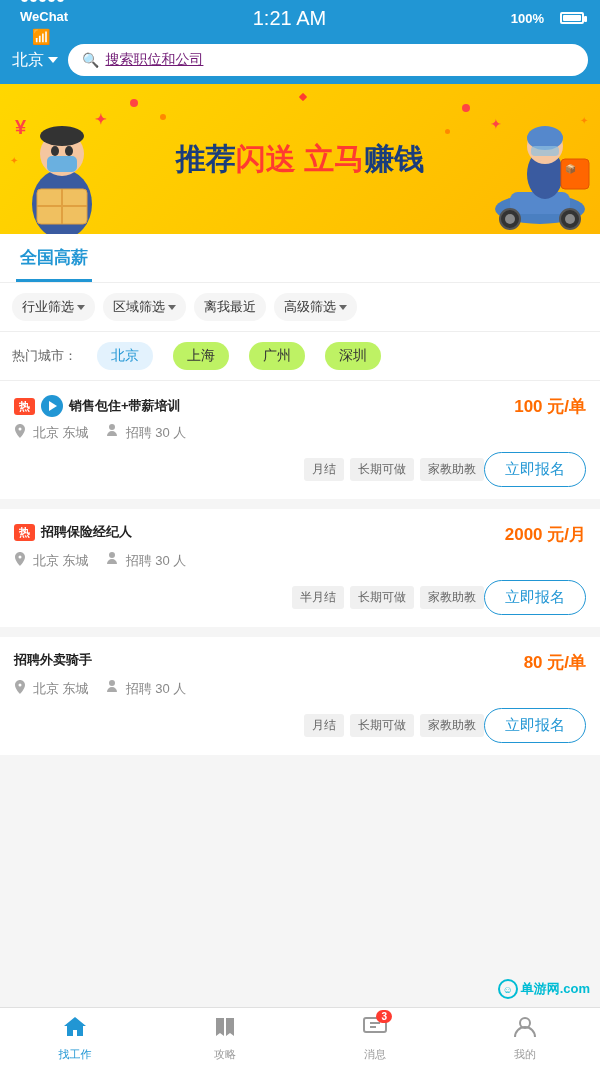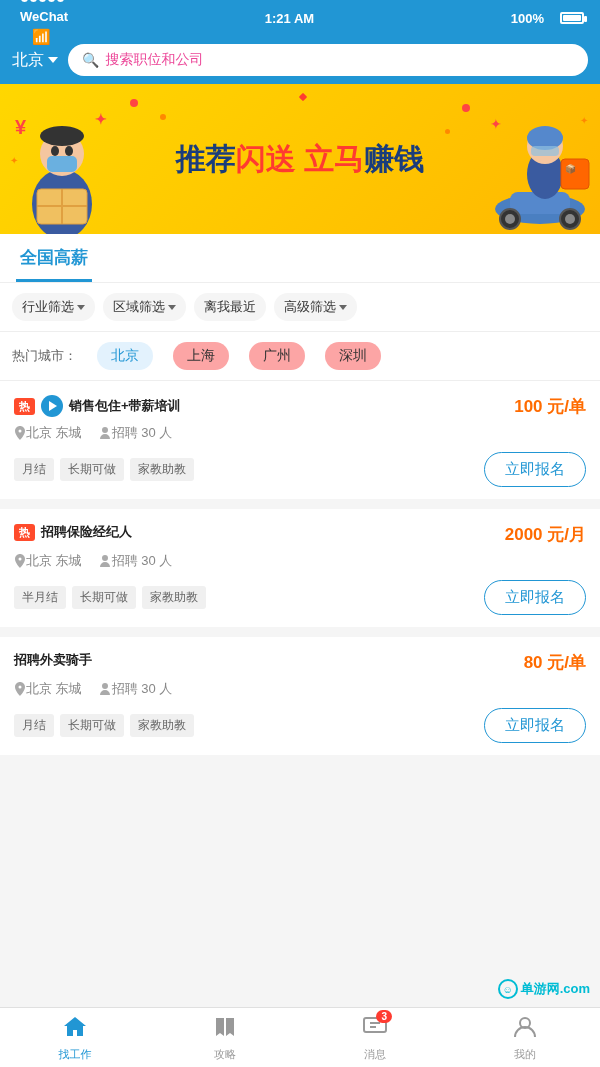--- a/index.html
+++ b/index.html
@@ -25,21 +25,21 @@
       font-weight: 600;
     }
     .status-left { display: flex; align-items: center; gap: 4px; flex-direction: column; }
     .status-dots span {
       display: inline-block;
       width: 7px; height: 7px;
       border-radius: 50%;
       background: white;
       margin: 0 1px;
     }
-    .status-time { font-size: 13px; font-weight: 700; }
+    .status-time { font-size: 20px; font-weight: 400; }
     .status-right { display: flex; align-items: center; gap: 16px; }
     .battery {
       display: inline-block;
       width: 24px; height: 12px;
       border: 2px solid white;
       border-radius: 2px;
       position: relative;
     }
     .battery::after {
       content: '';
@@ -83,21 +83,21 @@
     .search-input-wrap {
       flex: 1;
       background: white;
       border-radius: 20px;
       display: flex;
       align-items: center;
       padding: 7px 14px;
       gap: 6px;
     }
     .search-icon { color: #aaa; font-size: 14px; }
-    .search-placeholder { color: #ec4899; font-size: 14px; }
+    .search-placeholder { color: #701a75; font-size: 14px; text-decoration: underline; }
 
     
     .banner {
       width: 100%;
       height: 150px;
       background: linear-gradient(135deg, #ffd700 0%, #ffb800 100%);
       position: relative;
       overflow: hidden;
       display: flex;
       align-items: center;
@@ -160,21 +160,21 @@
       padding: 10px 12px;
       gap: 20px;
       border-bottom: 1px solid #eee;
     }
     .hot-label { font-size: 13px; color: #666; white-space: nowrap; }
     .city-chip {
       padding: 5px 14px;
       border-radius: 16px;
       font-size: 14px;
       color: #333;
-      background: #fca5a5;
+      background: #bef264;
       cursor: pointer;
     }
     .city-chip.active {
       background: #e3f2fd;
       color: #2196d4;
     }
 
     
     .job-list { background: #f5f5f5; }
     .job-card {
@@ -229,25 +229,25 @@
       text-align: center;
     }
     .job-meta {
       display: flex;
       align-items: center;
       gap: 16px;
       margin-bottom: 10px;
       font-size: 13px;
       color: #888;
     }
-    .job-meta span { display: flex; align-items: center; gap: 0; }
+    .job-meta span { display: flex; gap: 7px; }
     .job-tags {
       display: flex;
       align-items: center;
-      justify-content: space-between;
+      justify-content: flex-end;
     }
     .tags-row { display: flex; gap: 6px; }
     .tag {
       background: #f0f0f0;
       color: #666;
       font-size: 12px;
       padding: 3px 8px;
       border-radius: 3px;
     }
     .apply-btn {

